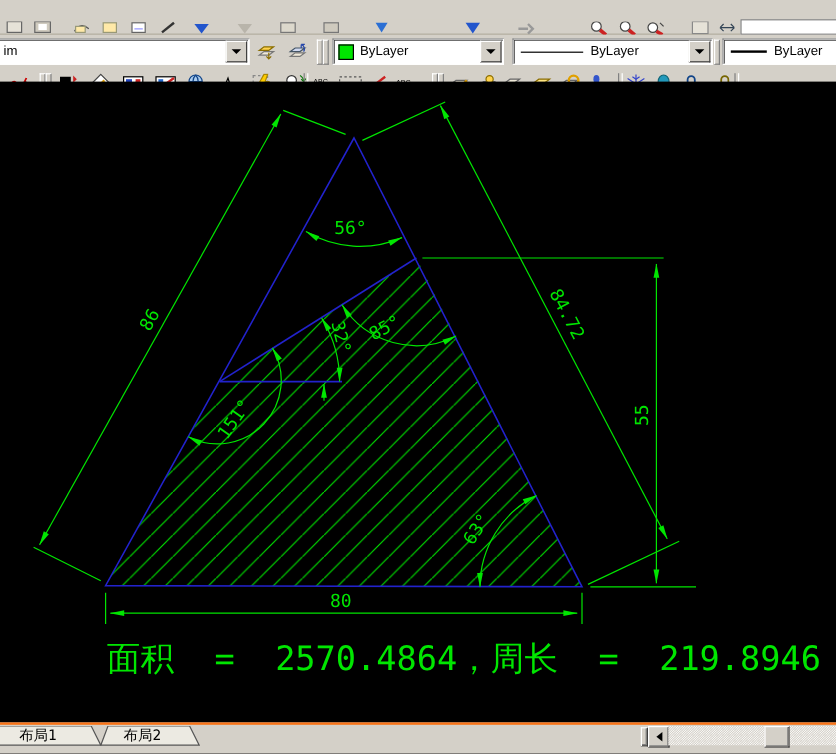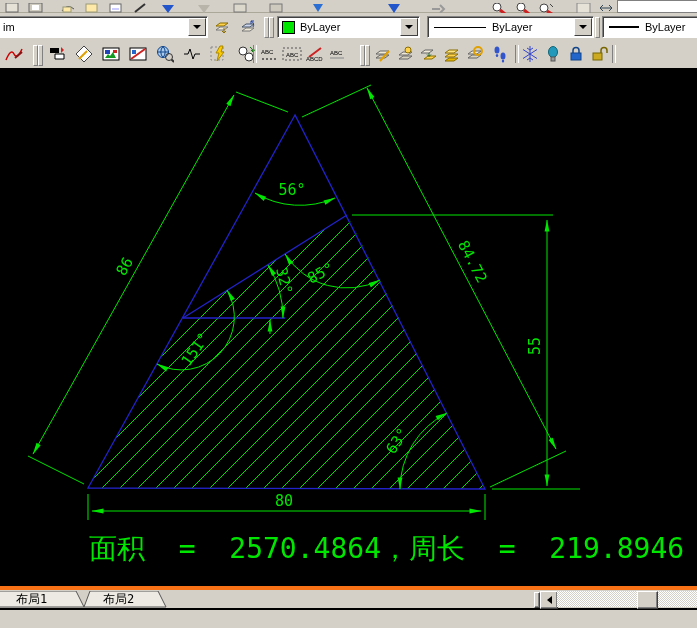--- a/index.html
+++ b/index.html
@@ -1,18 +1,18 @@
 <!DOCTYPE html>
 <html><head>
 <meta charset="utf-8">
 <style>
   html,body{margin:0;padding:0;}
   body{width:697px;height:628px;overflow:hidden;background:#d4d0c8;
        font-family:"Liberation Sans",sans-serif;position:relative;}
-  .bar{position:absolute;left:0;width:697px;background:#d4d0c8;}
+  .bar{position:absolute;left:0;width:697px;background:#d4d0c8;margin-top:16px;}
   
   #row1{top:0;height:12px;border-bottom:1px solid #aca899;}
   .pi{position:absolute;top:0;height:11px;width:16px;display:block;}
   
   #row2{top:13px;height:27px;}
   .combo{position:absolute;top:3px;height:20px;background:#fff;
          border:1px solid #848484;border-right-color:#fff;border-bottom-color:#fff;
          box-shadow:inset 1px 1px 0 #404040;display:flex;align-items:center;
          font-size:11px;color:#000;}
   .combo .dd{position:absolute;right:1px;top:1px;bottom:1px;width:16px;
@@ -31,21 +31,21 @@
   #row3 .tbtn{top:3px;}
   .vsep{position:absolute;top:5px;width:2px;height:18px;
         border-left:1px solid #808080;border-right:1px solid #fff;}
   
   #canvas{position:absolute;left:0;top:68px;width:697px;height:542px;background:#000;}
   .res{position:absolute;left:42px;color:#00e600;font-family:"DejaVu Sans Mono",monospace;
        font-size:28px;white-space:pre;letter-spacing:0px;margin-left:47px;}
   #res1{top:462px;}
   #res2{top:496px;}
   
-  #status{top:586px;height:18px;border-top:4px solid #f97316;}
+  #status{top:586px;height:18px;border-top:2px solid #f97316;}
   #hscroll-track{position:absolute;left:557px;top:1px;width:140px;height:16px;
       background-color:#d4d0c8;
       background-image:linear-gradient(45deg,#fff 25%,transparent 25%,transparent 75%,#fff 75%),
                        linear-gradient(45deg,#fff 25%,transparent 25%,transparent 75%,#fff 75%);
       background-size:2px 2px;background-position:0 0,1px 1px;}
   .raised{background:#d4d0c8;border:1px solid;border-color:#fff #404040 #404040 #fff;
       box-shadow:inset -1px -1px 0 #808080;}
   #hscroll-left{position:absolute;left:540px;top:1px;width:16px;height:16px;
       display:flex;align-items:center;justify-content:center;}
   #hscroll-thumb{position:absolute;left:637px;top:1px;width:19px;height:16px;}

